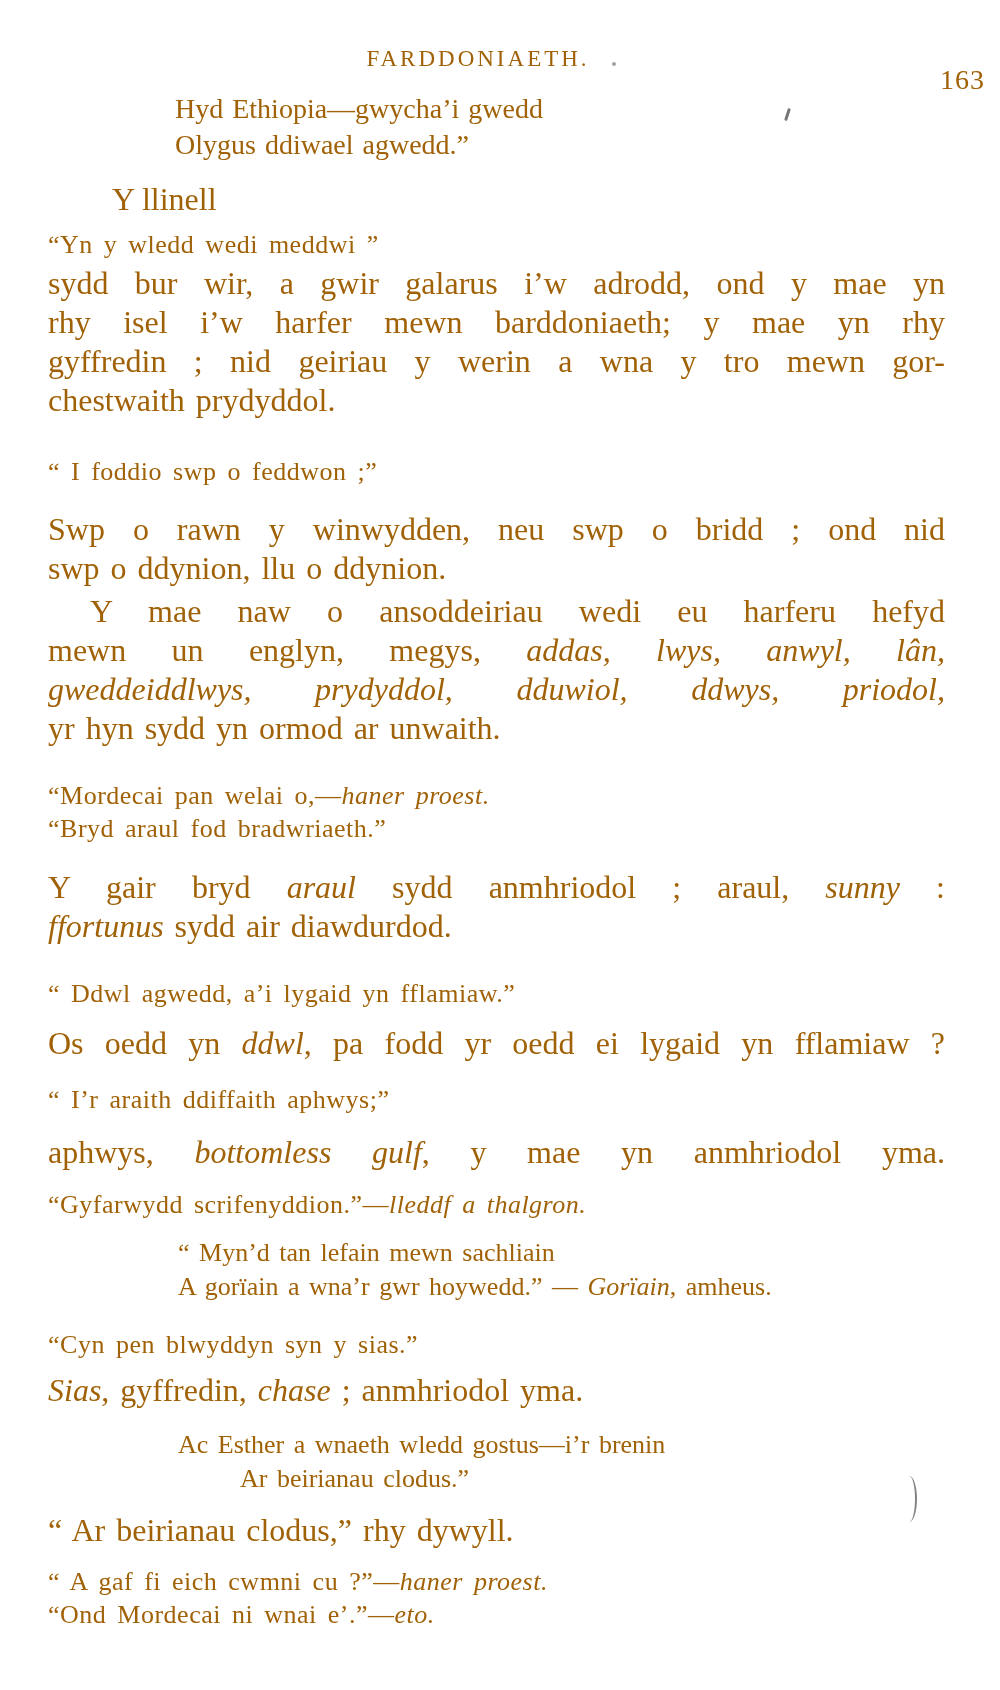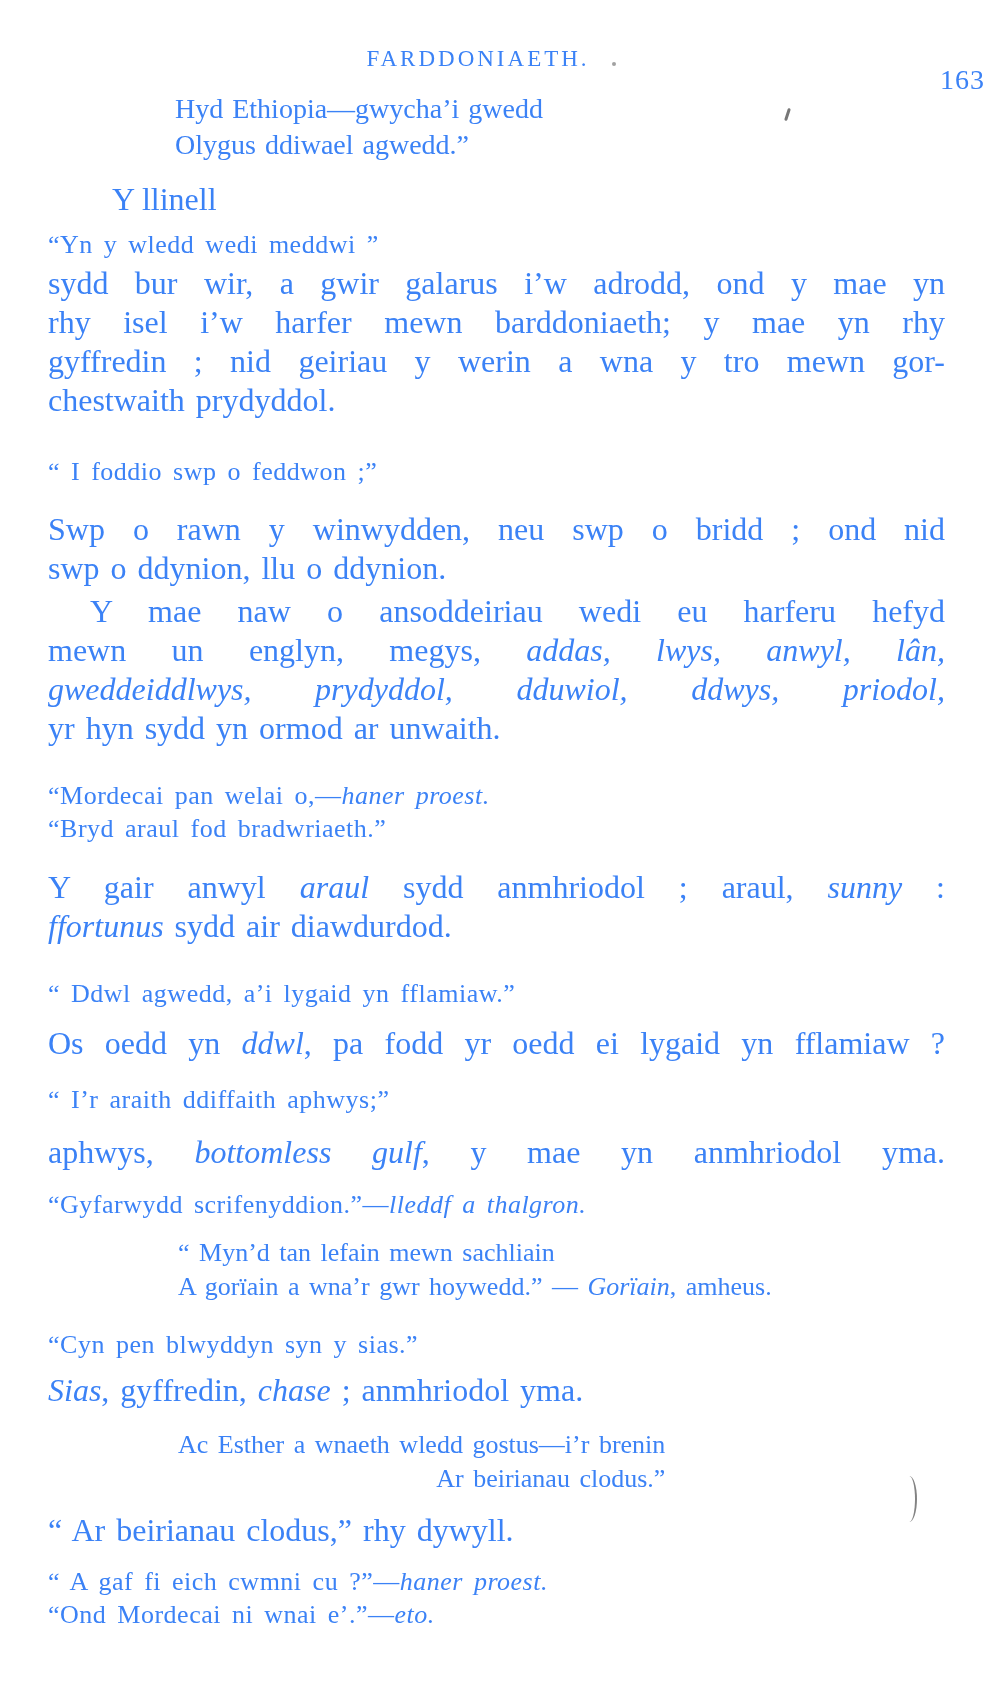--- a/index.html
+++ b/index.html
@@ -1,42 +1,42 @@
 <!DOCTYPE html>
 <html><head>
 <meta charset="utf-8">
 <style>
   html,body{margin:0;padding:0;background:#e8e8e8;}
   .page{
     position:relative;
     width:1000px;height:1690px;
     background:#ffffff;
     font-family:"Liberation Serif","DejaVu Serif",serif;
-    color:#3b82f6;
+    color:#a16207;
     overflow:hidden;
     margin:0 auto;
   }
   .blk{position:absolute;}
   .col{left:48px;width:897px;}
   .body{font-size:32px;line-height:39px;word-spacing:3px;}
   .quote{font-size:26px;line-height:33px;word-spacing:4px;text-align:left;letter-spacing:0.5px;}
   .verse{font-size:26px;line-height:34px;word-spacing:3px;}
   .jl{text-align:justify;text-align-last:justify;}
   .i{font-style:italic;}
   .hdr-title{
     top:46px;left:48px;width:860px;
     text-align:center;
     font-size:23px;letter-spacing:3px;
     word-spacing:2px;
   }
   .hdr-num{top:36px;left:940px;font-size:28px;letter-spacing:1px;margin-top:28px;}
   .verse1{left:175px;top:91px;font-size:28px;line-height:36px;word-spacing:2px;}
   .llinell{left:88px;top:181px;font-size:32px;margin-left:24px;}
   .indent1{text-indent:42px;}
-  .v3-l2{text-indent:62px;text-align:right;}
+  .v3-l2{text-indent:62px;}
   
   .fleck-apostrophe{
     left:786px;top:108px;width:3px;height:13px;
     background:#4a4a4a;border-radius:2px;transform:rotate(18deg);opacity:.75;
   }
   .fleck-dot{left:612px;top:62px;width:4px;height:4px;background:#8a8a8a;border-radius:50%;opacity:.8;}
   .fleck-margin-curve{
     left:906px;top:1476px;width:9px;height:46px;
     border-right:2.5px solid #4f4f4f;
     border-radius:0 70% 70% 0 / 0 50% 50% 0;
@@ -80,21 +80,21 @@
     <div class="jl i">gweddeiddlwys, prydyddol, dduwiol, ddwys, priodol,</div>
     <div>yr hyn sydd yn ormod ar unwaith.</div>
   </div>
 
   <div class="blk col quote" style="top:779px">
     <div><span>“Mordecai pan welai o,—</span><span class="i">haner proest.</span></div>
     <div>“Bryd araul fod bradwriaeth.”</div>
   </div>
 
   <div class="blk col body" style="top:868px">
-    <div class="jl"><span>Y gair anwyl </span><span class="i">araul</span><span> sydd anmhriodol ;  araul, </span><span class="i">sunny</span><span> :</span></div>
+    <div class="jl"><span>Y gair bryd </span><span class="i">araul</span><span> sydd anmhriodol ;  araul, </span><span class="i">sunny</span><span> :</span></div>
     <div><span class="i">ffortunus</span><span> sydd air diawdurdod.</span></div>
   </div>
 
   <div class="blk col quote" style="top:977px">“ Ddwl agwedd, a’i lygaid yn fflamiaw.”</div>
 
   <div class="blk col body" style="top:1024px">
     <div class="jl"><span>Os oedd yn </span><span class="i">ddwl</span><span>, pa fodd yr oedd ei lygaid yn fflamiaw ?</span></div>
   </div>
 
   <div class="blk col quote" style="top:1083px">“ I’r araith ddiffaith aphwys;”</div>

